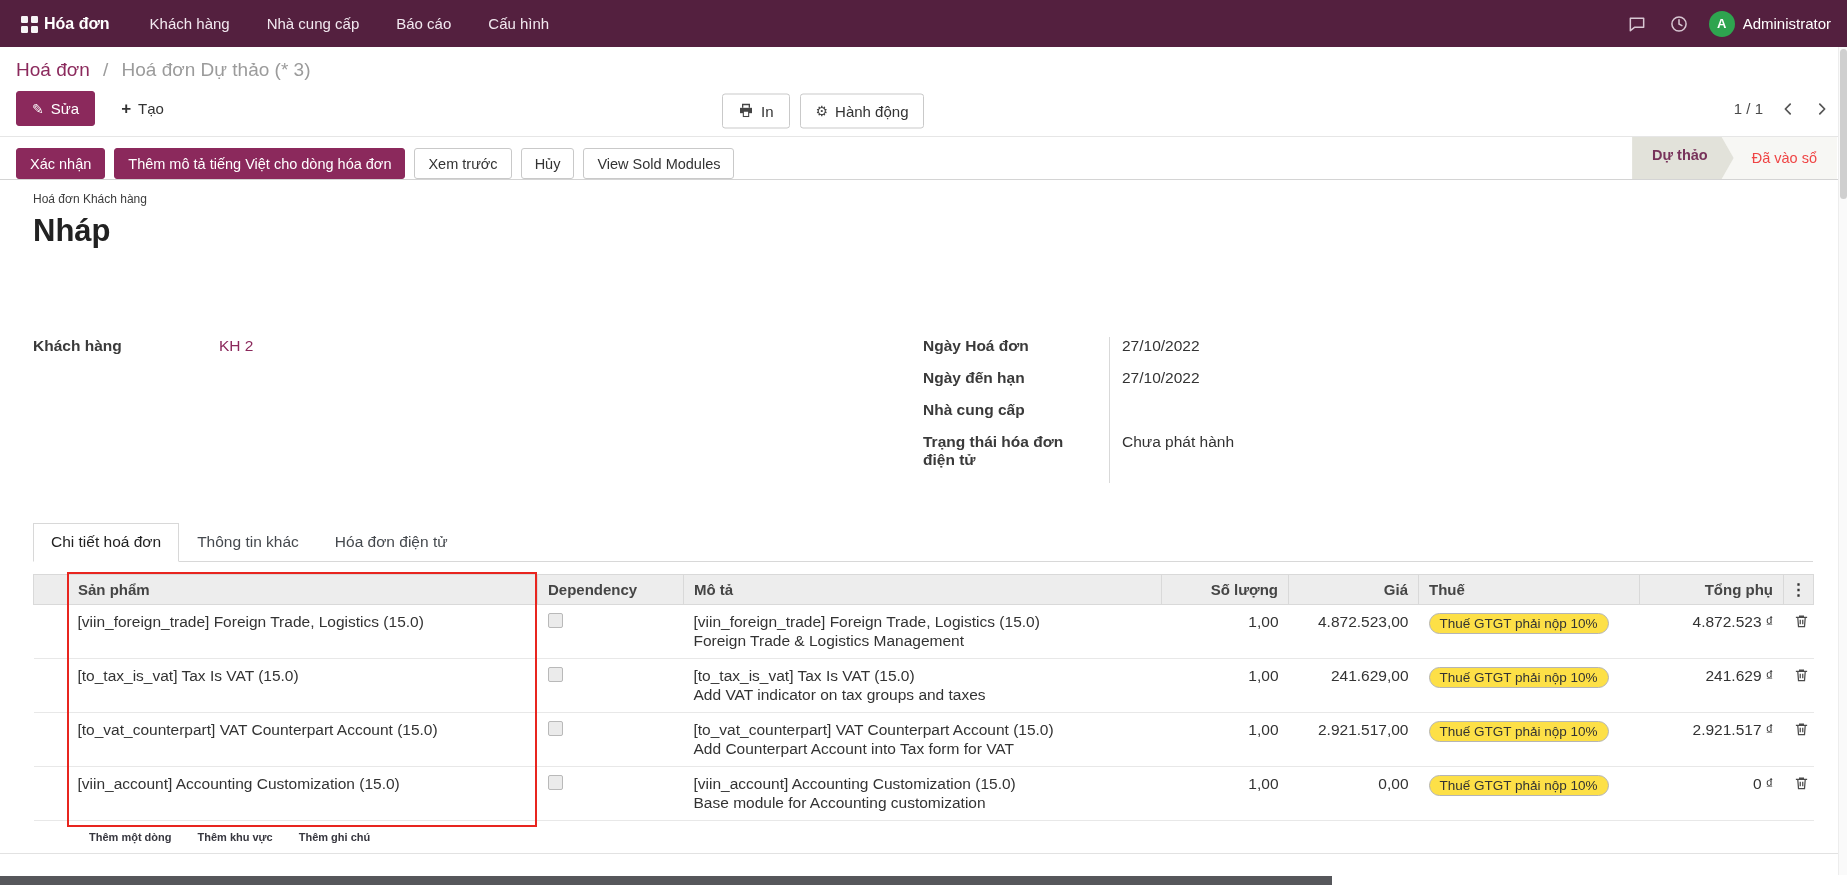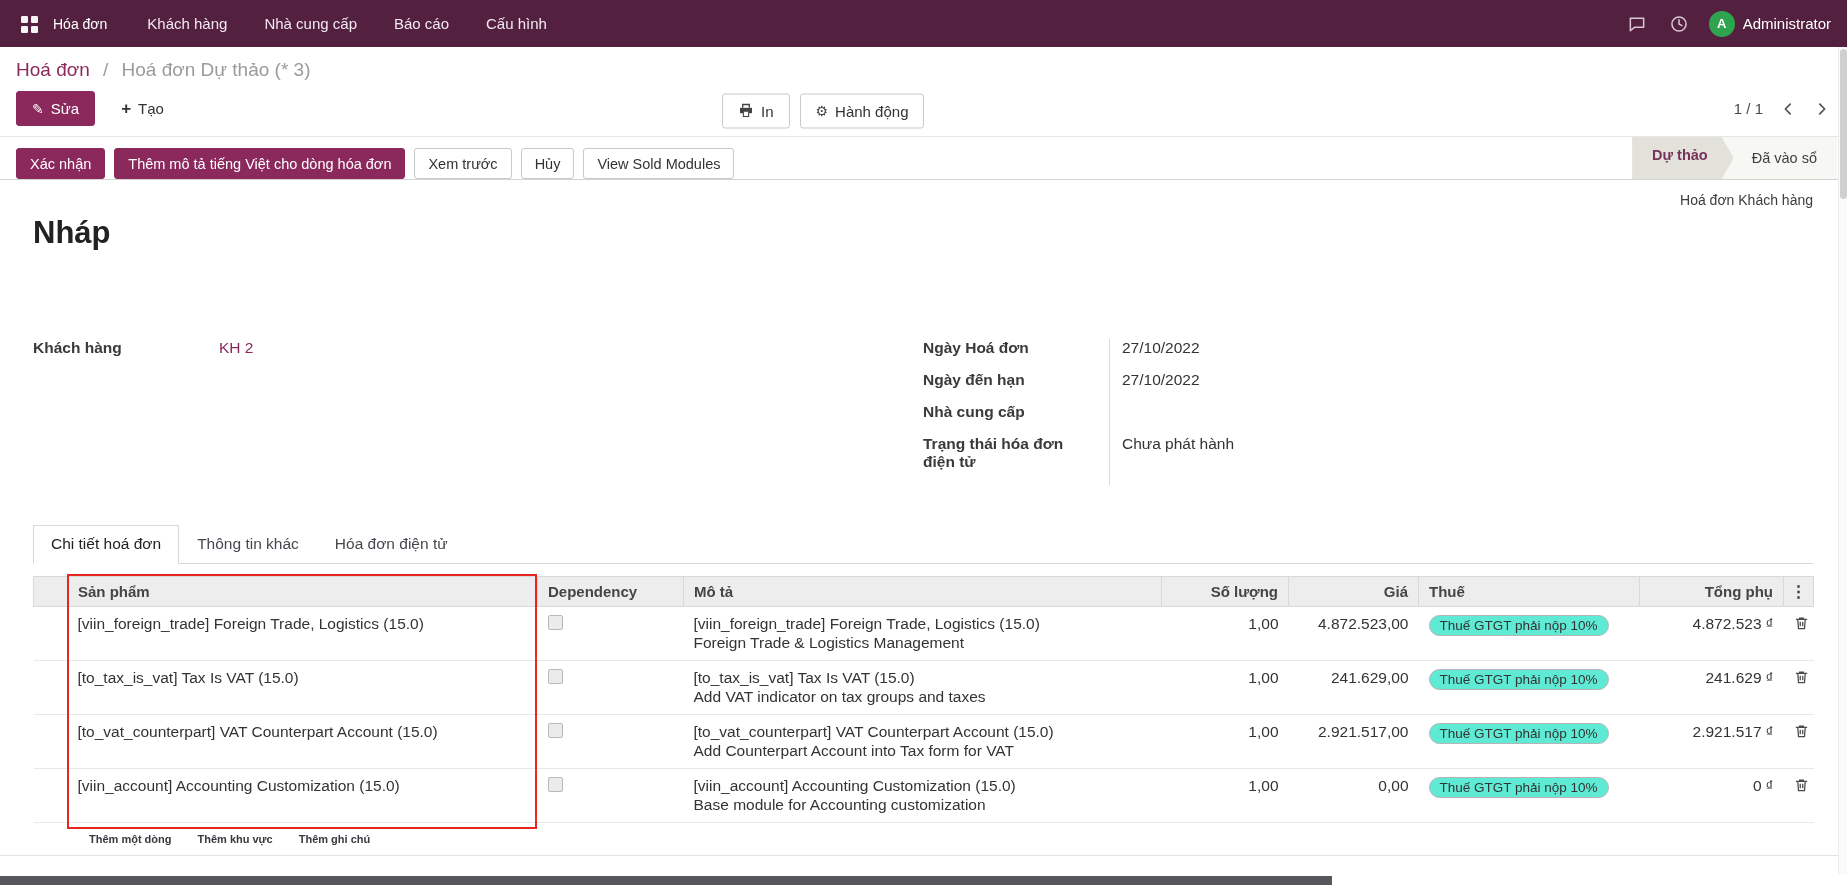--- a/index.html
+++ b/index.html
@@ -9,21 +9,21 @@
     font-family:"Liberation Sans", sans-serif;
     background:#fff; color:#333;
   }
   .page { position:relative; width:1847px; height:885px; overflow:hidden; background:#fff; }
 
   
   .navbar { height:47px; background:#54203f; display:flex; align-items:center;
             justify-content:space-between; padding:0 16px; color:#fff; }
   .nav-left { display:flex; align-items:center; }
   .apps-btn { background:none; border:none; padding:4px 4px 2px; cursor:pointer; display:flex; }
-  .app-name { font-size:14px; font-weight:400; margin-left:10px; cursor:pointer; white-space:nowrap; }
+  .app-name { font-size:16px; font-weight:700; margin-left:1px; cursor:pointer; white-space:nowrap; }
   .nav-menu { display:flex; margin-left:40px; gap:37px; }
   .nav-menu a { color:#f2e9f0; font-size:15px; text-decoration:none; cursor:pointer; white-space:nowrap; }
   .nav-right { display:flex; align-items:center; gap:18px; }
   .icon-btn { background:none; border:none; cursor:pointer; display:flex; align-items:center; color:#d8c7d3; padding:2px; }
   .user { display:flex; align-items:center; gap:8px; cursor:pointer; }
   .avatar { width:26px; height:26px; border-radius:50%; background:#2ea44f; color:#fff;
             font-size:13px; font-weight:700; display:flex; align-items:center; justify-content:center; }
   .user-name { font-size:15px; color:#fff; white-space:nowrap; }
 
   
@@ -51,26 +51,26 @@
   .statusbar { height:44px; border-top:1px solid #e6e6e6; border-bottom:1px solid #d4d4d4;
                display:flex; align-items:flex-end; justify-content:space-between;
                padding-left:16px; background:#fff; }
   .sb-left { display:flex; gap:9px; align-items:center; }
   .btn-sm { height:31px; font-size:14.5px; padding:0 13px; }
   .sb-states { display:flex; height:100%; align-items:stretch; margin-right:10px; }
   .state { display:flex; align-items:center; font-size:14.5px; cursor:pointer; }
   .state-active { background:#e2e2da; color:#77325a; font-weight:700; padding:0 26px 6px 20px;
                   clip-path:polygon(0 0, calc(100% - 12px) 0, 100% 50%, calc(100% - 12px) 100%, 0 100%);
                   position:relative; z-index:2; }
-  .state-next { background:#f7f7f4; color:#404040; margin-left:-12px; padding:0 20px 0 30px;
+  .state-next { background:#f7f7f4; color:#ef4444; margin-left:-12px; padding:0 20px 0 30px;
                 clip-path:polygon(0 0, 100% 0, 100% 100%, 0 100%, 12px 50%); }
 
   
   .sheet { padding:12px 34px 0 33px; background:#fff; }
-  .doc-type { font-size:14px; color:#3c3c3c;text-align:right; }
+  .doc-type { font-size:12px; color:#3c3c3c; }
   .sheet h1 { margin:7px 0 0; font-size:31px; color:#222; font-weight:700; }
 
   .fields { display:grid; grid-template-columns:1fr 1fr; margin-top:88px; }
   .fgroup { display:grid; grid-template-columns:186px 1fr; align-content:start; }
   .flabel { font-weight:700; color:#3a3a3a; font-size:15.5px; padding:0 46px 14px 0; }
   .fvalue { font-size:15.5px; color:#333; padding-bottom:14px; min-height:22px; }
   .fgroup-right .flabel { padding-right:38px; }
   .fgroup-right .fvalue { border-left:1px solid #d9d9d9; padding-left:12px; }
   .link { color:#8b295c; cursor:pointer; text-decoration:none; }
 
@@ -84,21 +84,21 @@
   .table-wrap { position:relative; margin-top:12px; width:1780px; }
   table { border-collapse:collapse; width:100%; table-layout:fixed; font-size:15.5px; }
   thead th { background:#ededed; border:1px solid #d9d9d9; font-weight:700; color:#454545;
              font-size:15px; text-align:left; padding:5px 10px; height:14px; }
   th.r, td.r { text-align:right; }
   tbody td { border-bottom:1px solid #e8e8e8; padding:8px 10px 7px; vertical-align:top; height:54px; color:#333; }
   .desc2 { margin-top:1px; }
   .checkbox { display:inline-block; width:15px; height:15px; background:#ebebeb;
               border:1px solid #b9b9b9; border-radius:2px; cursor:default; }
   .pill { display:inline-block; border:1px solid #b5b5b5; border-radius:11px; padding:2px 10px;
-          font-size:13.5px; color:#333; background:#5eead4; white-space:nowrap; }
+          font-size:13.5px; color:#333; background:#fde047; white-space:nowrap; }
   .currency { margin-left:4px; }
   .trash-btn { background:none; border:none; cursor:pointer; color:#4a4a4a; padding:0; display:inline-flex; }
   .kebab-th { text-align:center; color:#333; cursor:pointer; font-size:16px; padding:5px 4px; }
   td.num { white-space:nowrap; }
 
   .annotation-box { position:absolute; left:34px; top:-2px; width:470px; height:calc(100% + 8px);
                     border:2px solid #e8251f; pointer-events:none; }
 
   .table-links { margin:10px 0 0 56px; display:flex; gap:26px; padding-bottom:10px; }
   .table-links a { color:#37373f; font-weight:700; font-size:11px; cursor:pointer; text-decoration:none; }

